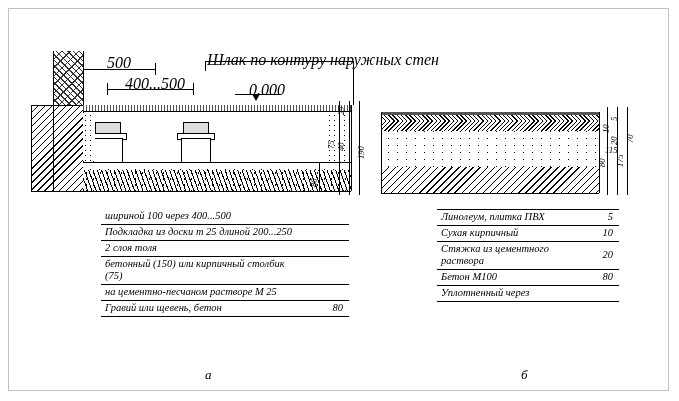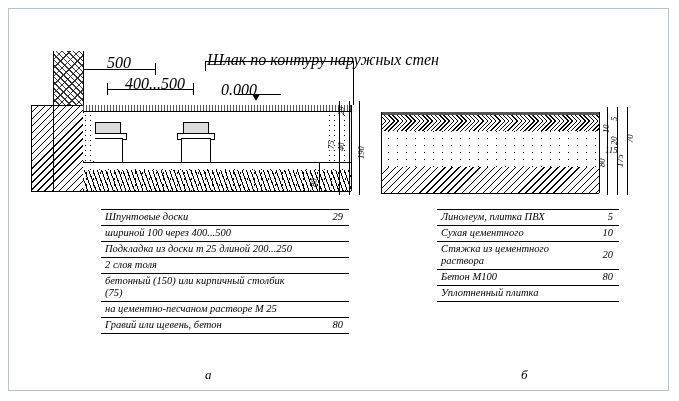--- a/index.html
+++ b/index.html
@@ -143,21 +143,21 @@
     <div class="gravel" style="position:absolute;left:74px;top:161px;width:268px;height:21px;"></div>
 
     <div class="vline" style="left:342px;top:96px;height:86px;"></div>
 
     <div class="arrowline" style="left:196px;top:52px;width:148px;"></div>
     <div class="vline" style="left:344px;top:52px;height:44px;"></div>
     <div class="vline" style="left:196px;top:52px;height:10px;"></div>
 
     <div class="txt lbl-sm" style="left:198px;top:42px;">Шлак по контуру наружных стен</div>
 
-    <div class="txt lbl-sm" style="left:212px;top:72px;">0.000</div>
+    <div class="txt lbl-sm" style="left:240px;top:72px;">0.000</div>
     <div class="hline" style="left:226px;top:85px;width:46px;"></div>
     <div style="position:absolute;left:243px;top:85px;width:0;height:0;border-left:4px solid transparent;border-right:4px solid transparent;border-top:7px solid #000;"></div>
 
     <div class="hline" style="left:74px;top:60px;width:72px;"></div>
     <div class="dimtick" style="left:74px;top:54px;height:12px;"></div>
     <div class="dimtick" style="left:146px;top:54px;height:12px;"></div>
     <div class="txt lbl-sm" style="left:98px;top:45px;">500</div>
 
     <div class="hline" style="left:98px;top:80px;width:86px;"></div>
     <div class="dimtick" style="left:98px;top:74px;height:12px;"></div>
@@ -197,24 +197,20 @@
     <div class="vert-txt" style="left:600px;top:112px;">5</div>
     <div class="vert-txt" style="left:592px;top:124px;">10</div>
     <div class="vert-txt" style="left:600px;top:136px;">20</div>
     <div class="vert-txt" style="left:616px;top:134px;">70</div>
     <div class="vert-txt" style="left:606px;top:158px;">175</div>
     <div class="vert-txt" style="left:588px;top:158px;">80</div>
     <div class="vline" style="left:590px;top:122px;height:36px;"></div>
 
     <table class="spec" style="left:92px;top:200px;width:248px;">
       <tbody>
-        <tr>
-          <td>Шпунтовые доски</td>
-          <td class="num">29</td>
-        </tr>
         <tr class="nb">
           <td class="noline">шириной 100 через 400...500</td>
           <td class="num noline"></td>
         </tr>
         <tr>
           <td>Подкладка из доски т 25 длиной 200...250</td>
           <td class="num"></td>
         </tr>
         <tr>
           <td>2 слоя толя</td>
@@ -235,33 +231,33 @@
       </tbody>
     </table>
 
     <table class="spec" style="left:428px;top:200px;width:182px;">
       <tbody>
         <tr>
           <td>Линолеум, плитка ПВХ</td>
           <td class="num">5</td>
         </tr>
         <tr>
-          <td>Сухая цементного</td>
+          <td>Сухая кирпичный</td>
           <td class="num">10</td>
         </tr>
         <tr>
           <td>Стяжка из цементного раствора</td>
           <td class="num">20</td>
         </tr>
         <tr>
           <td>Бетон М100</td>
           <td class="num">80</td>
         </tr>
         <tr>
-          <td>Уплотненный плитка</td>
+          <td>Уплотненный через</td>
           <td class="num"></td>
         </tr>
       </tbody>
     </table>
 
     <div class="figcap" style="left:196px;top:358px;">а</div>
     <div class="figcap" style="left:512px;top:358px;">б</div>
 
   </div>
 </div>

